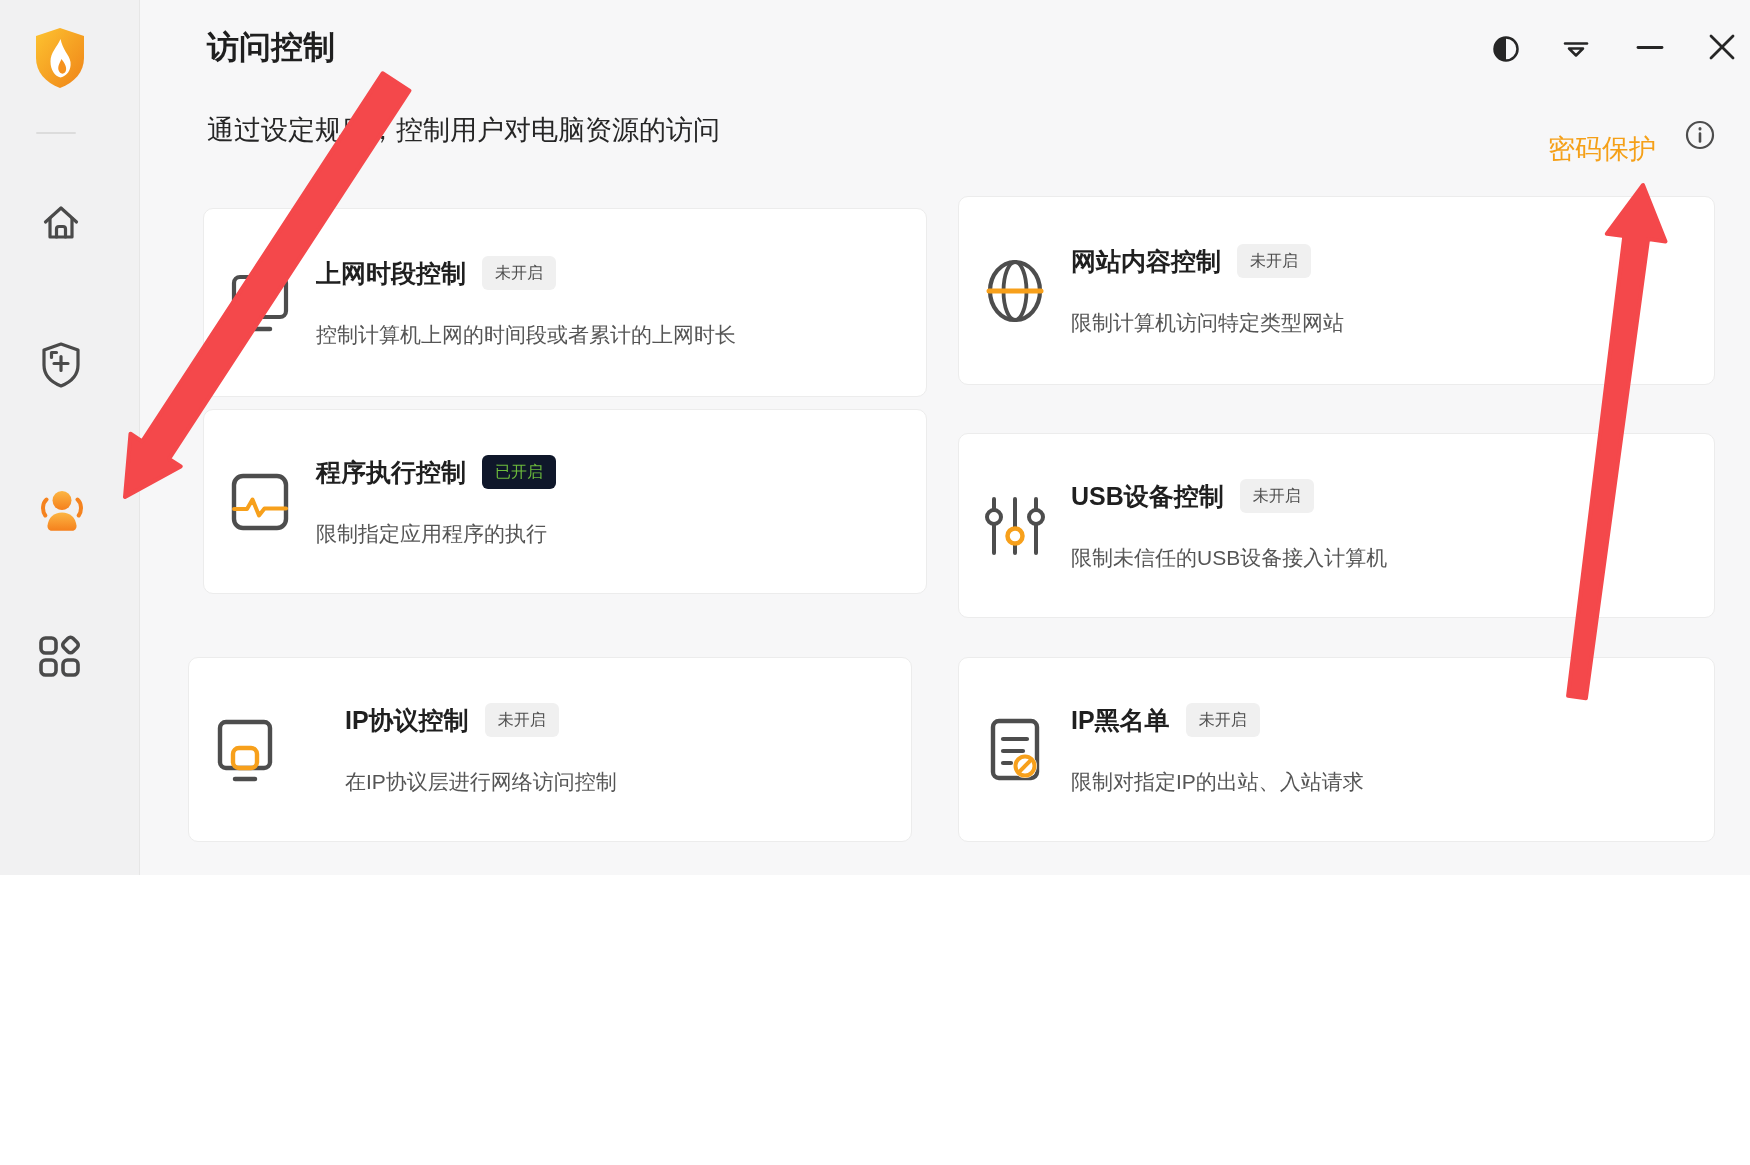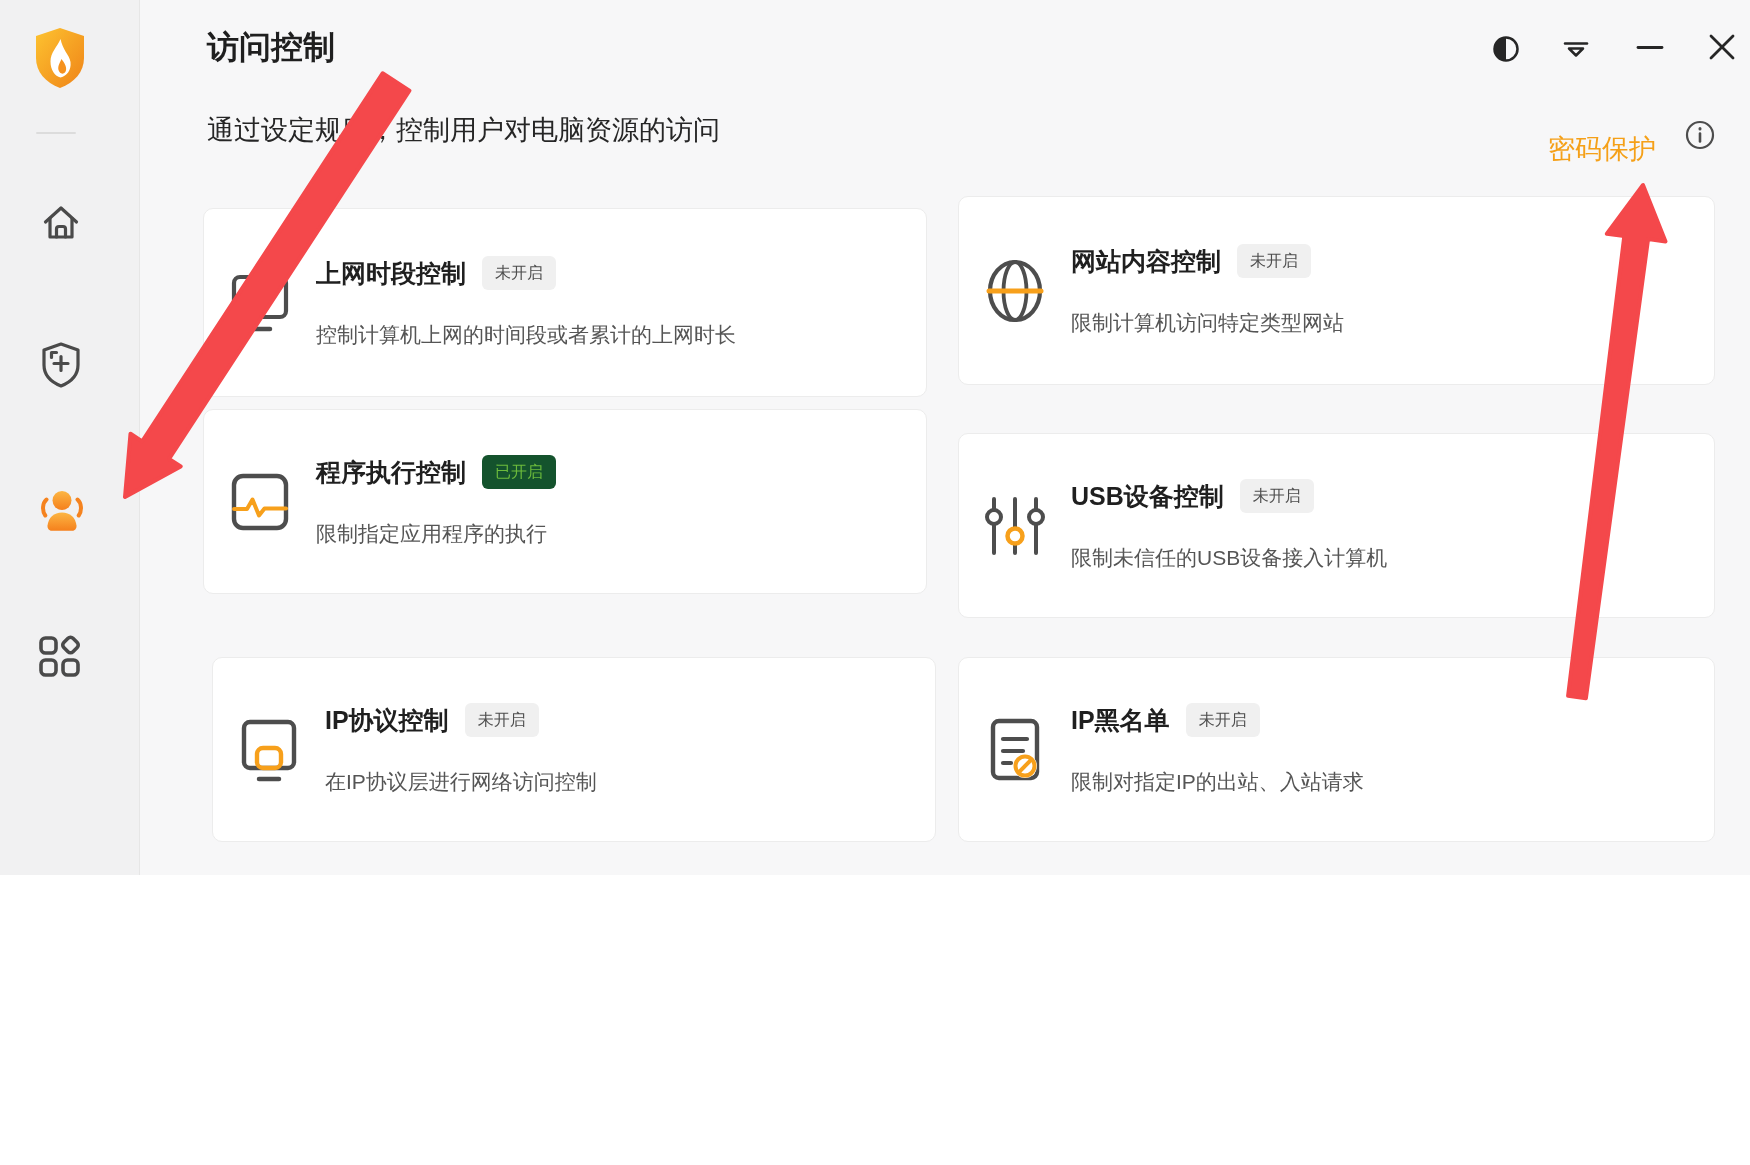--- a/index.html
+++ b/index.html
@@ -31,31 +31,31 @@
   .info-btn{position:absolute;left:1684px;top:119px;width:32px;height:32px;cursor:pointer;}
   
   .card{
     position:absolute;background:#FFFFFF;border:1px solid #ECECEC;border-radius:10px;
     box-sizing:border-box;display:flex;align-items:center;padding-left:22px;cursor:pointer;
   }
   .c0{left:203px;top:208px;width:724px;height:189px;}
   .c1{left:958px;top:196px;width:757px;height:189px;}
   .c2{left:203px;top:409px;width:724px;height:185px;}
   .c3{left:958px;top:433px;width:757px;height:185px;}
-  .c4{left:212px;top:657px;width:724px;height:185px;}
+  .c4{left:188px;top:657px;width:724px;height:185px;gap:44px;}
   .c5{left:958px;top:657px;width:757px;height:185px;}
   .card-icon{width:68px;height:68px;flex:0 0 68px;margin-right:22px;}
   .card-text{display:flex;flex-direction:column;}
   .title-row{display:flex;align-items:center;gap:16px;}
   .card-title{font-size:25px;font-weight:600;color:#1F1F1F;}
   .badge{
     display:inline-block;height:34px;line-height:34px;padding:0 13px;border-radius:6px;
     background:#F0F0F0;color:#4D4D4D;font-size:16px;white-space:nowrap;
   }
-  .badge.on{background:#14532d;color:#6CBB3C;}
+  .badge.on{background:#0f172a;color:#6CBB3C;}
   .card-desc{margin-top:31px;font-size:21px;color:#555555;}
   
   .annot{position:absolute;left:0;top:0;width:1750px;height:1165px;pointer-events:none;z-index:50;}
   svg{display:block;}
 </style>
 </head>
 <body>
 
 <div class="stage">
 

